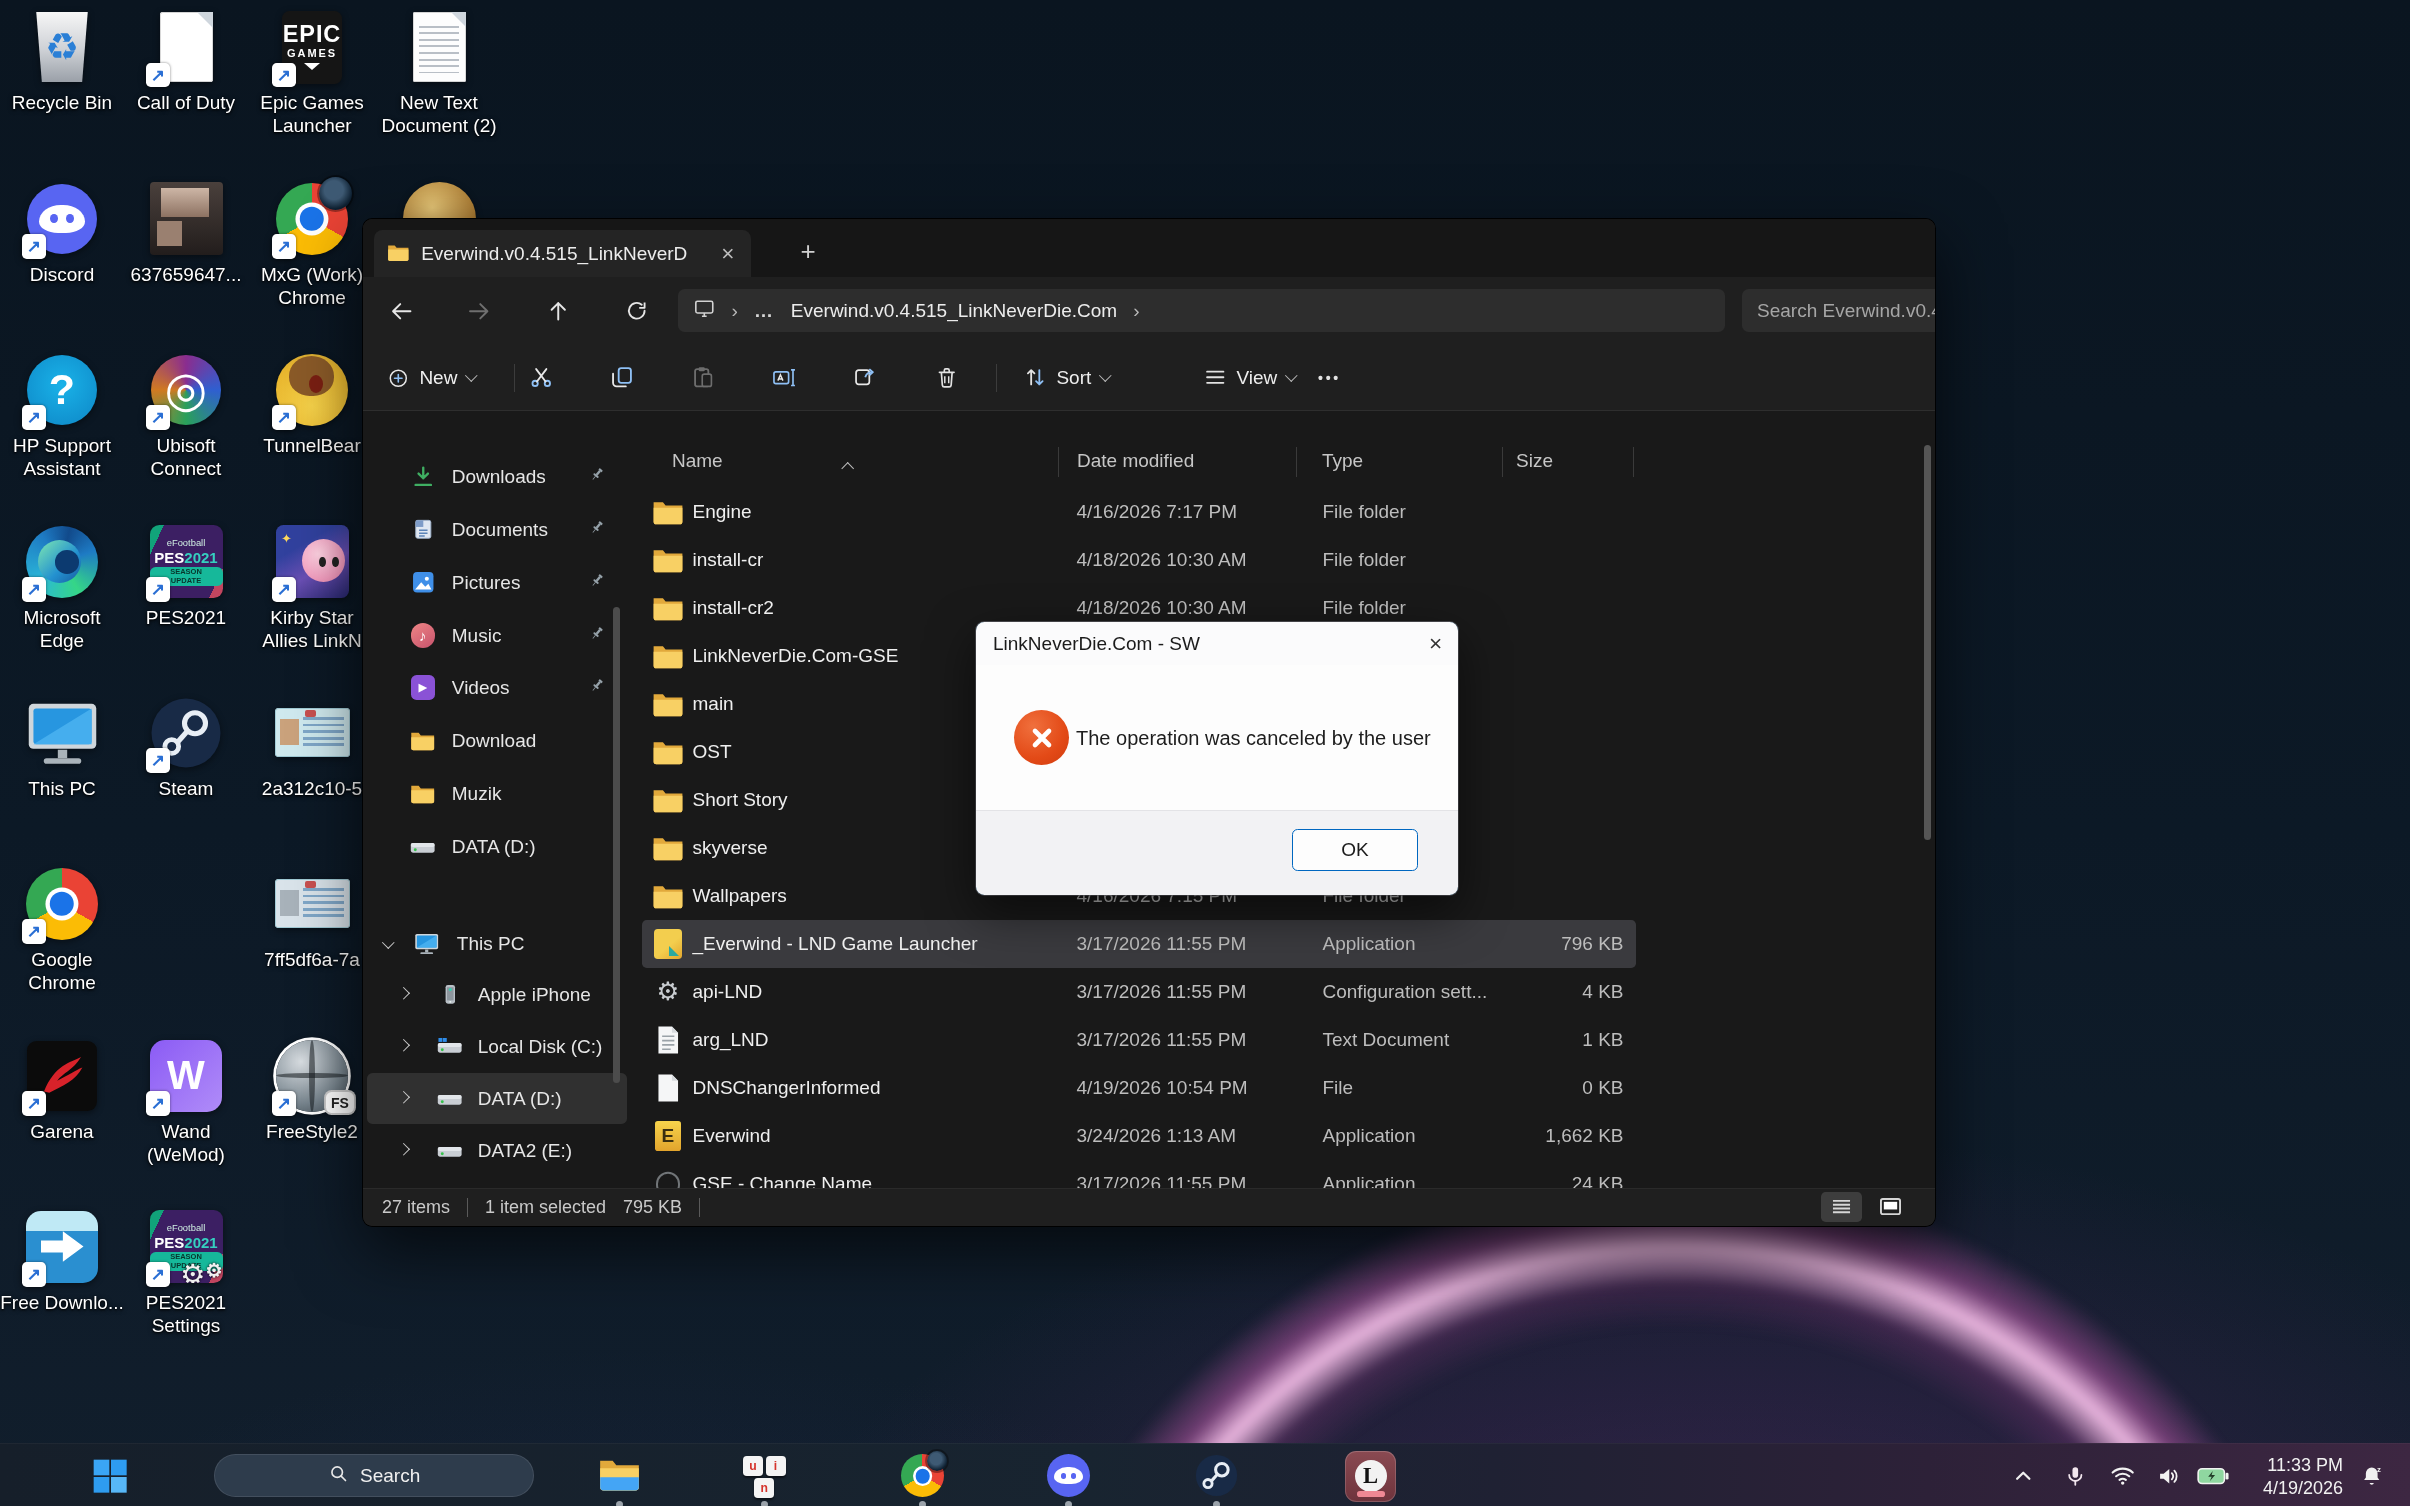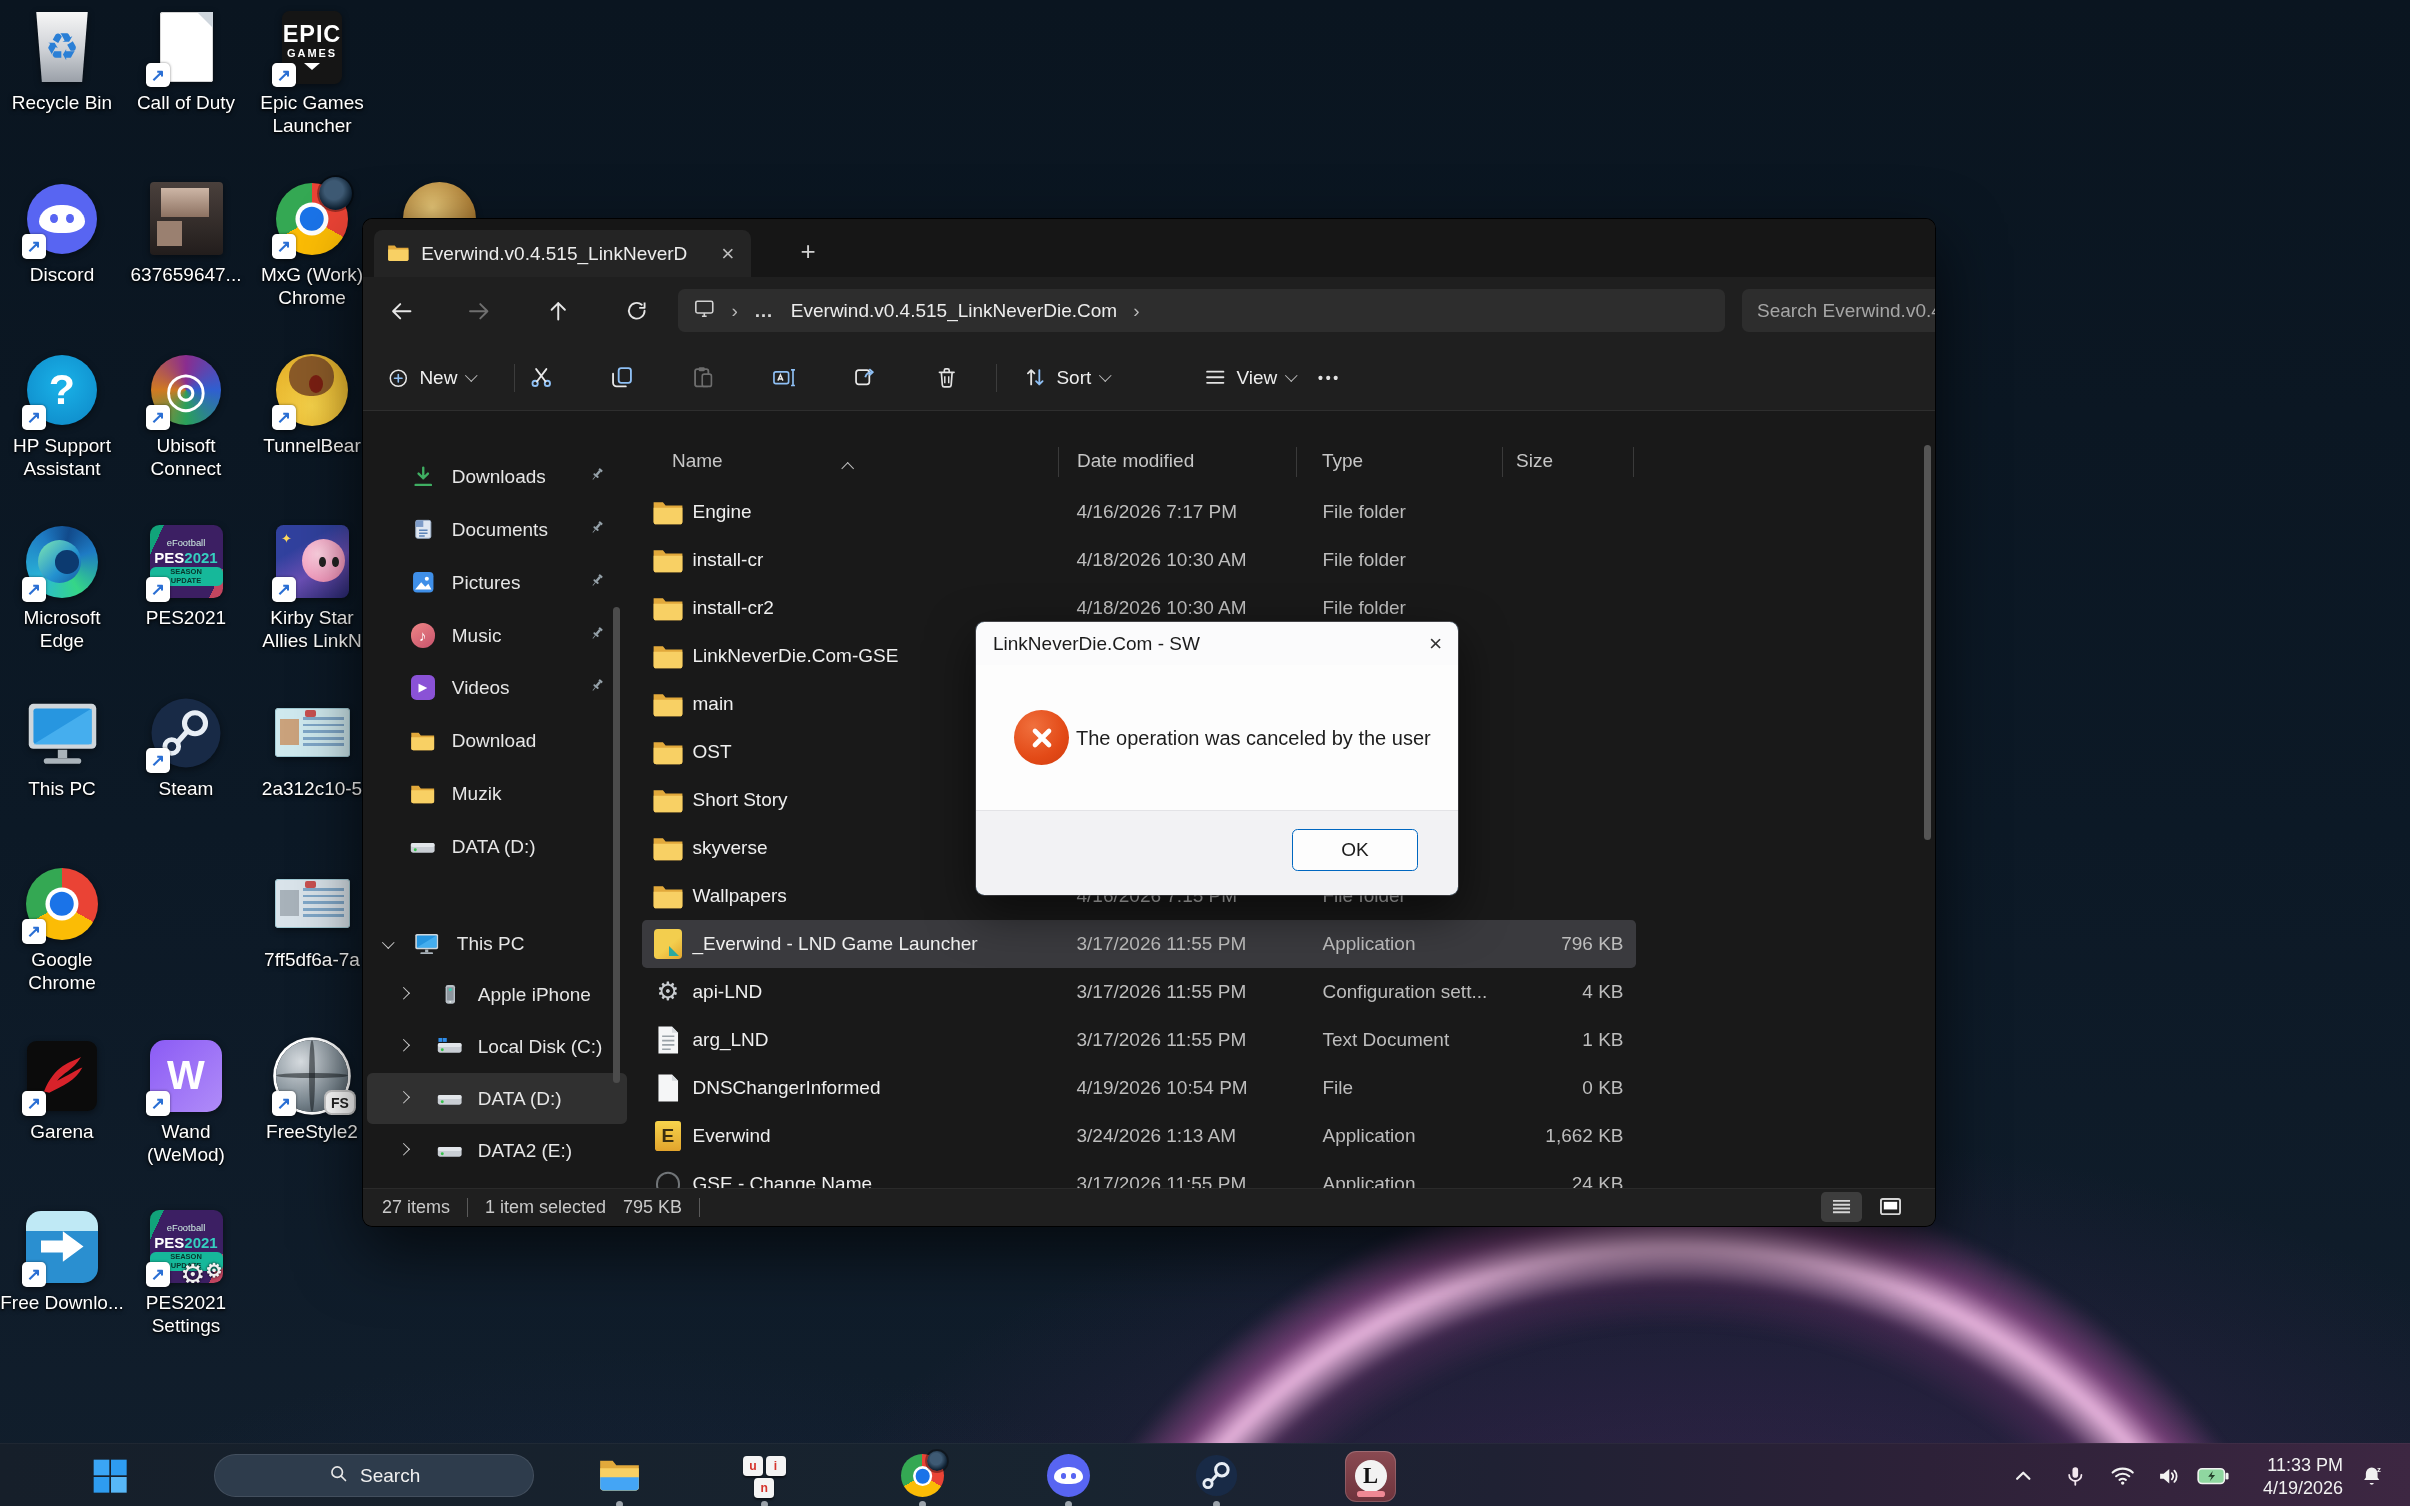--- a/index.html
+++ b/index.html
@@ -205,20 +205,26 @@
             <b>EPIC</b>
             <s>GAMES</s>
             <u></u>
           </span>
           <span class="sc">
             <i>↗</i>
           </span>
         </div>
         <div class="lbl">Epic Games Launcher</div>
       </div>
+      <div class="dicon" style="left: 377px; top: 7.5px;">
+        <div class="img">
+          <span class="tdoc"></span>
+        </div>
+        <div class="lbl">New Text Document (2)</div>
+      </div>
       <div class="dicon" style="left: 0px; top: 179px;">
         <div class="img">
           <span class="disc lg">
             <i class="de l"></i>
             <i class="de r"></i>
           </span>
           <span class="sc">
             <i>↗</i>
           </span>
         </div>

